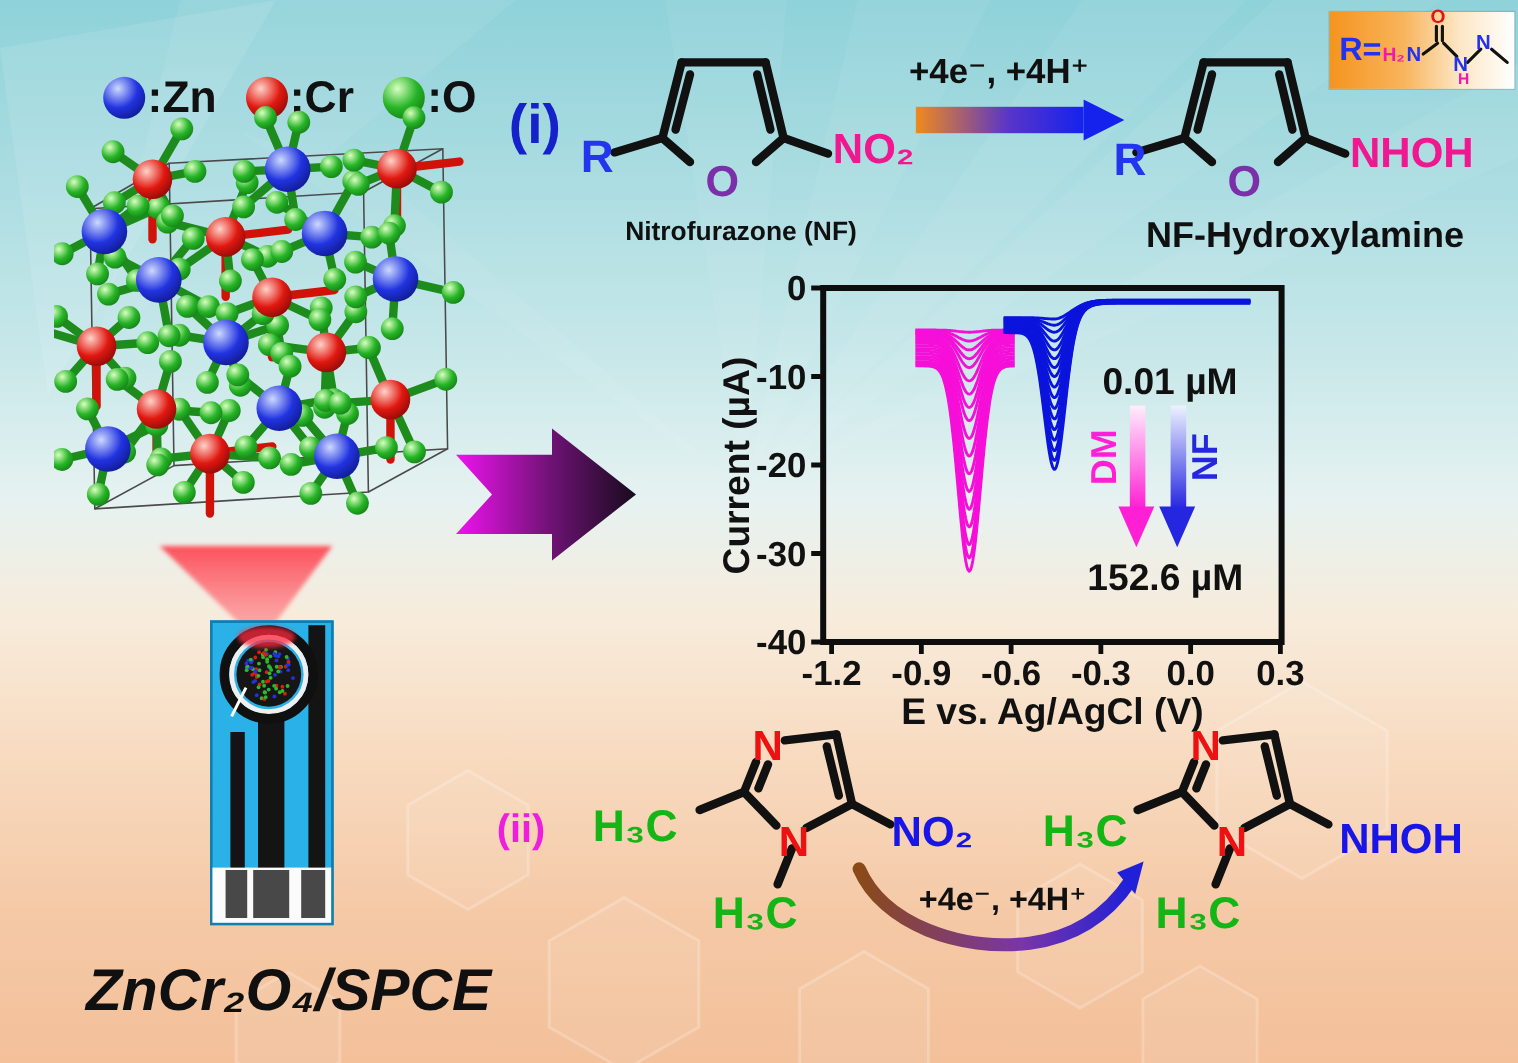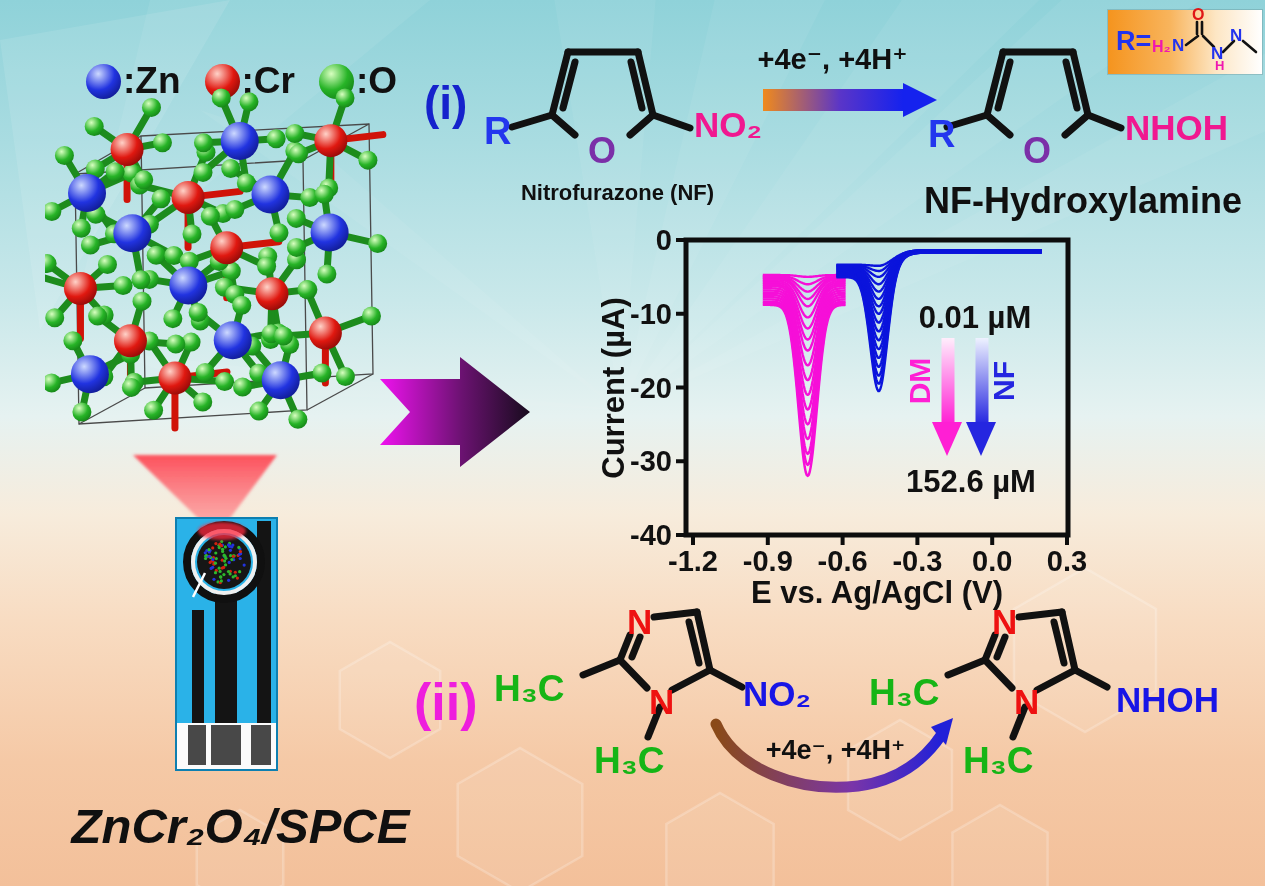--- a/index.html
+++ b/index.html
@@ -488,21 +488,21 @@
       <line x1="85" y1="32" x2="73" y2="78"></line>
       <line x1="163" y1="85" x2="140" y2="105"></line>
       <line x1="62" y1="85" x2="85" y2="105"></line>
       <line x1="22" y1="97" x2="62" y2="85"></line>
       <line x1="163" y1="85" x2="196" y2="98"></line>
     </g>
   </svg>
   <div class="lbl" style="left:928px;top:113px;font-size:38px;color:#2336ee;">R</div>
   <div class="lbl" style="left:1023px;top:130px;font-size:36px;color:#7b2fa8;">O</div>
   <div class="lbl" style="left:1125px;top:108px;font-size:35px;color:#f01890;">NHOH</div>
-  <div class="name" style="left:918px;top:180px;width:330px;font-size:36px;">NF-Hydroxylamine</div>
+  <div class="name" style="left:890px;top:180px;width:330px;font-size:30px;text-align:right;">NF-Hydroxylamine</div>
 
   <div class="rbox">
     <svg class="abs" style="left:0;top:0" width="154" height="64">
       <g stroke="#111" stroke-width="2.6" stroke-linecap="round">
         <line x1="78" y1="35" x2="90" y2="26"></line>
         <line x1="89" y1="12" x2="89" y2="24"></line>
         <line x1="94" y1="12" x2="94" y2="24"></line>
         <line x1="95" y1="26" x2="106" y2="37"></line>
         <line x1="115" y1="42" x2="126" y2="31"></line>
         <line x1="135" y1="31" x2="148" y2="42"></line>
@@ -601,21 +601,21 @@
       <polygon points="334,196 364,196 349,230" fill="#ff1fd4"></polygon>
       <rect x="377.5" y="112" width="13" height="86" fill="url(#agNF)"></rect>
       <polygon points="368,196 398,196 383,230" fill="#2526e0"></polygon>
       <text x="377" y="102" text-anchor="middle" font-size="31" font-weight="800" fill="#111">0.01 µM</text>
       <text x="373" y="266" text-anchor="middle" font-size="31" font-weight="800" fill="#111">152.6 µM</text>
       <text transform="translate(332,155) rotate(-90)" text-anchor="middle" font-size="30" font-weight="800" fill="#ff1fd4">DM</text>
       <text transform="translate(416,155) rotate(-90)" text-anchor="middle" font-size="30" font-weight="800" fill="#2526e0">NF</text>
     </svg>
   </div>
 
-  <div class="lbl" style="left:414px;top:672px;font-size:52px;color:#ee1edd;">(ii)</div>
+  <div class="lbl" style="left:414px;top:672px;font-size:33px;color:#ee1edd;">(ii)</div>
 
   <svg class="abs" style="left:480px;top:595px" width="300" height="210">
     <g stroke="#111" stroke-width="7" stroke-linecap="round" fill="none">
       <line x1="217" y1="17" x2="174" y2="22"></line>
       <line x1="150" y1="40" x2="140" y2="65"></line>
       <line x1="160" y1="42" x2="152" y2="62"></line>
       <line x1="140" y1="65" x2="167" y2="93"></line>
       <line x1="192" y1="95" x2="230" y2="75"></line>
       <line x1="230" y1="75" x2="217" y2="17"></line>
       <line x1="219" y1="68" x2="209" y2="27"></line>

